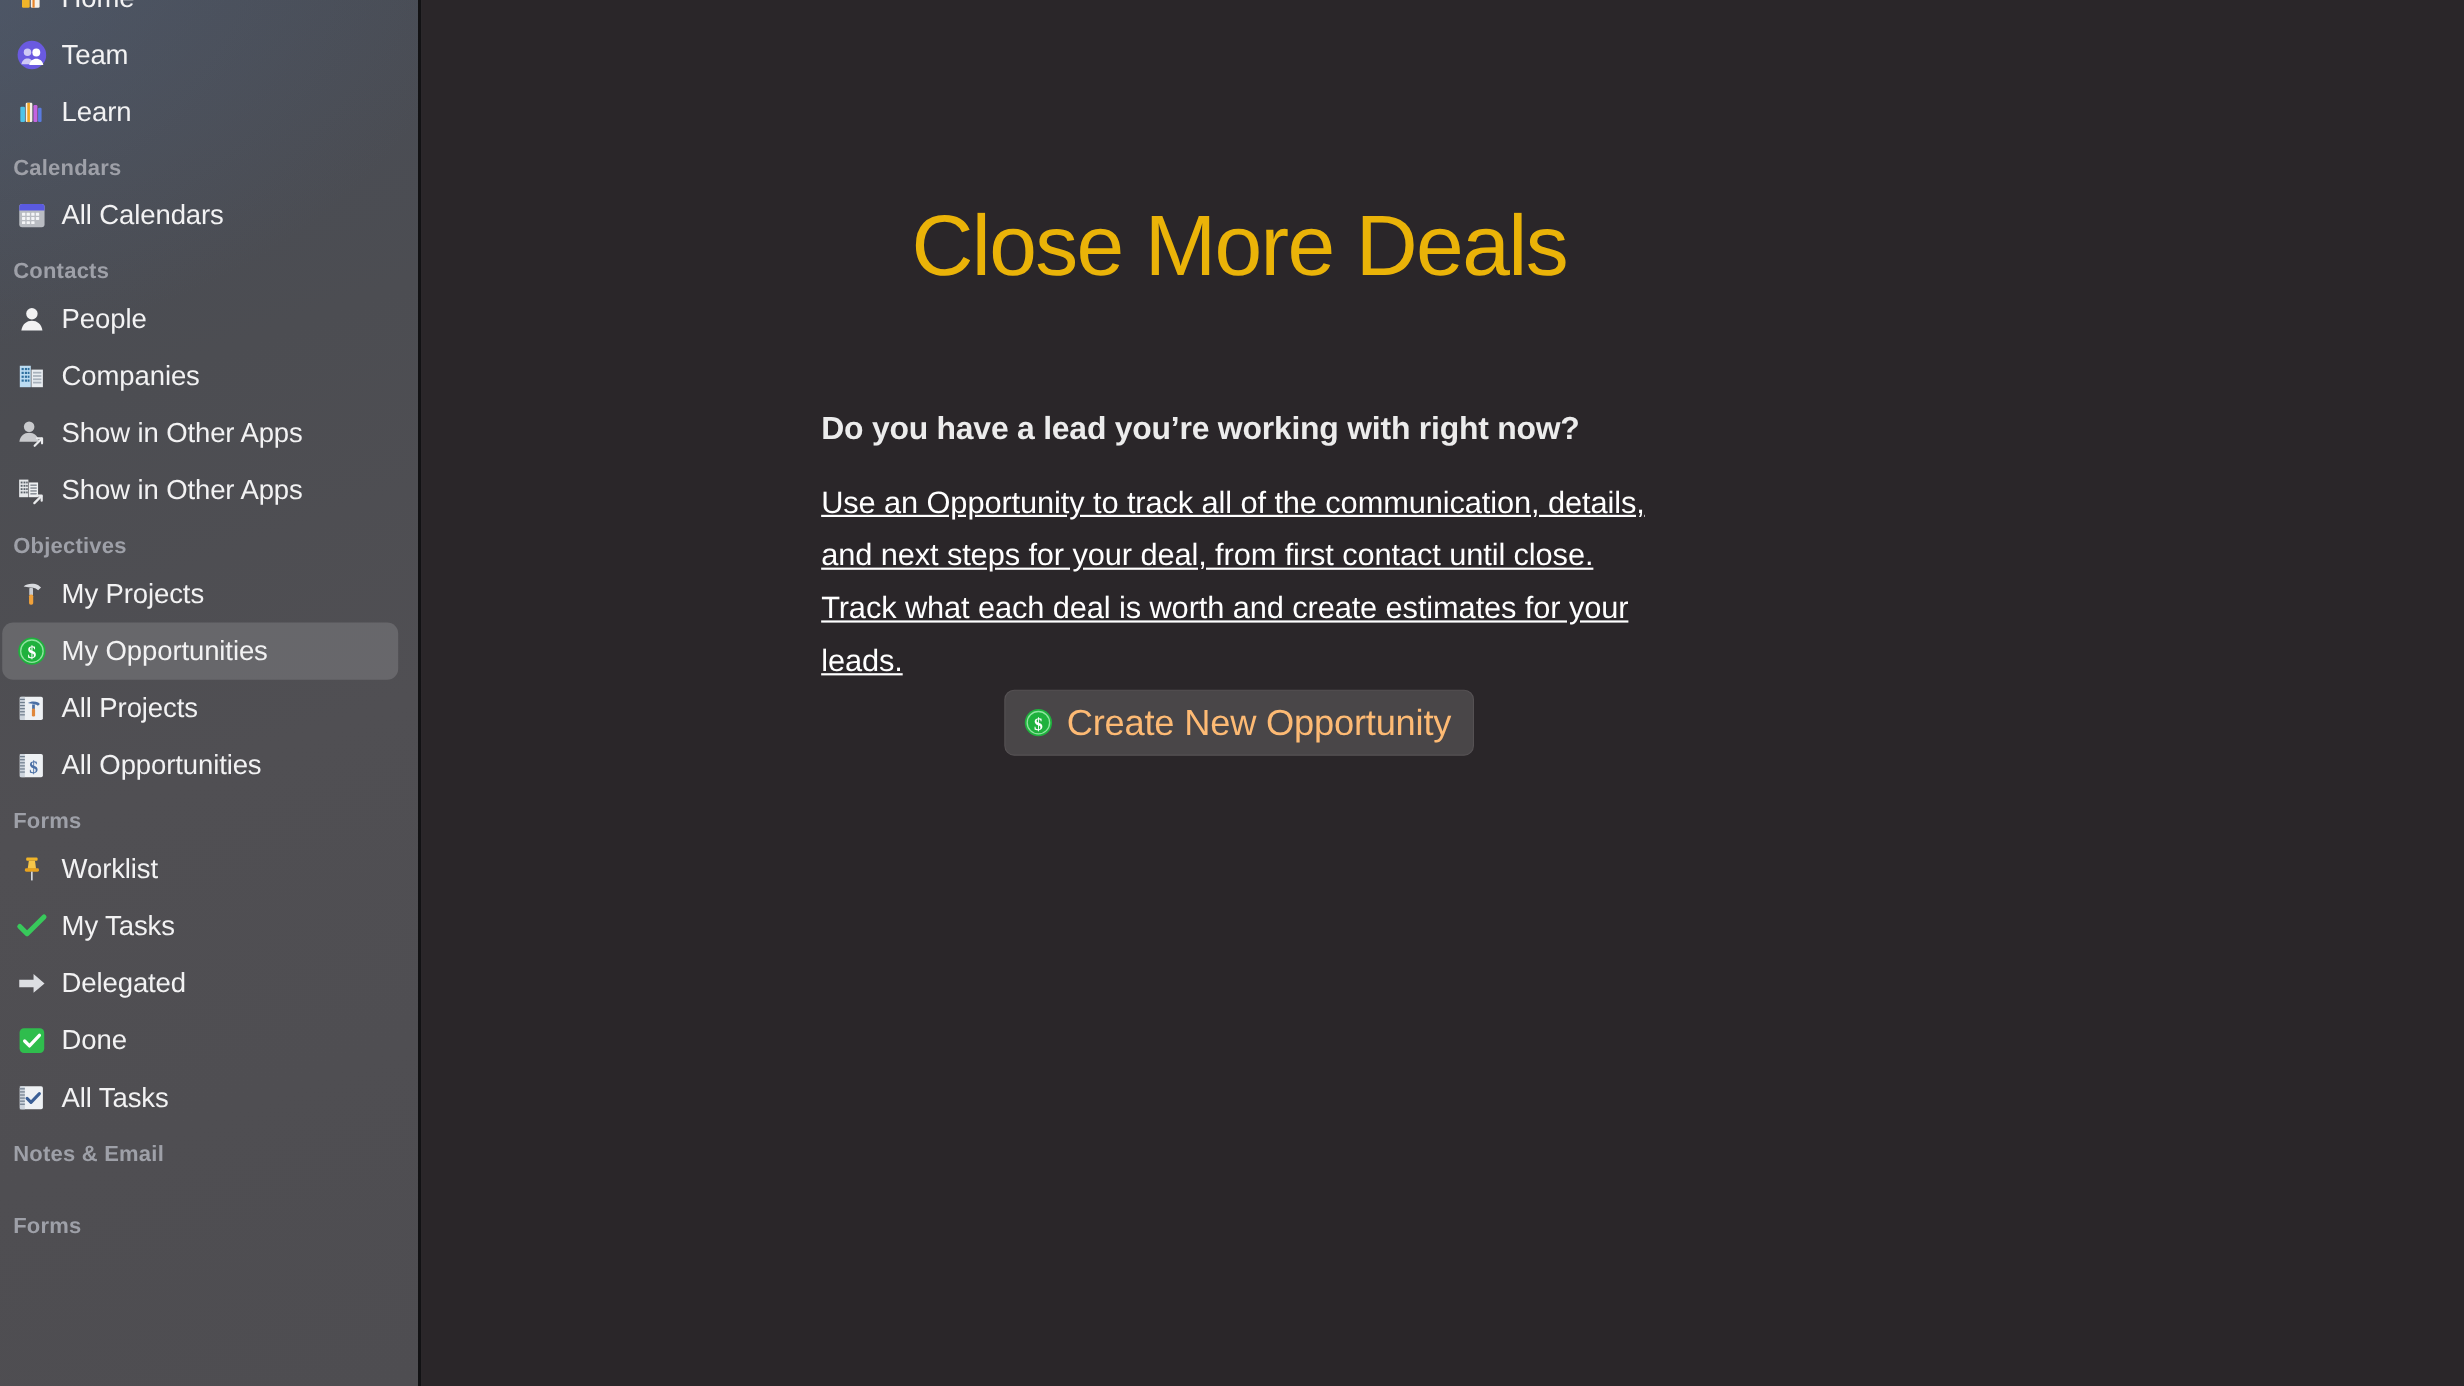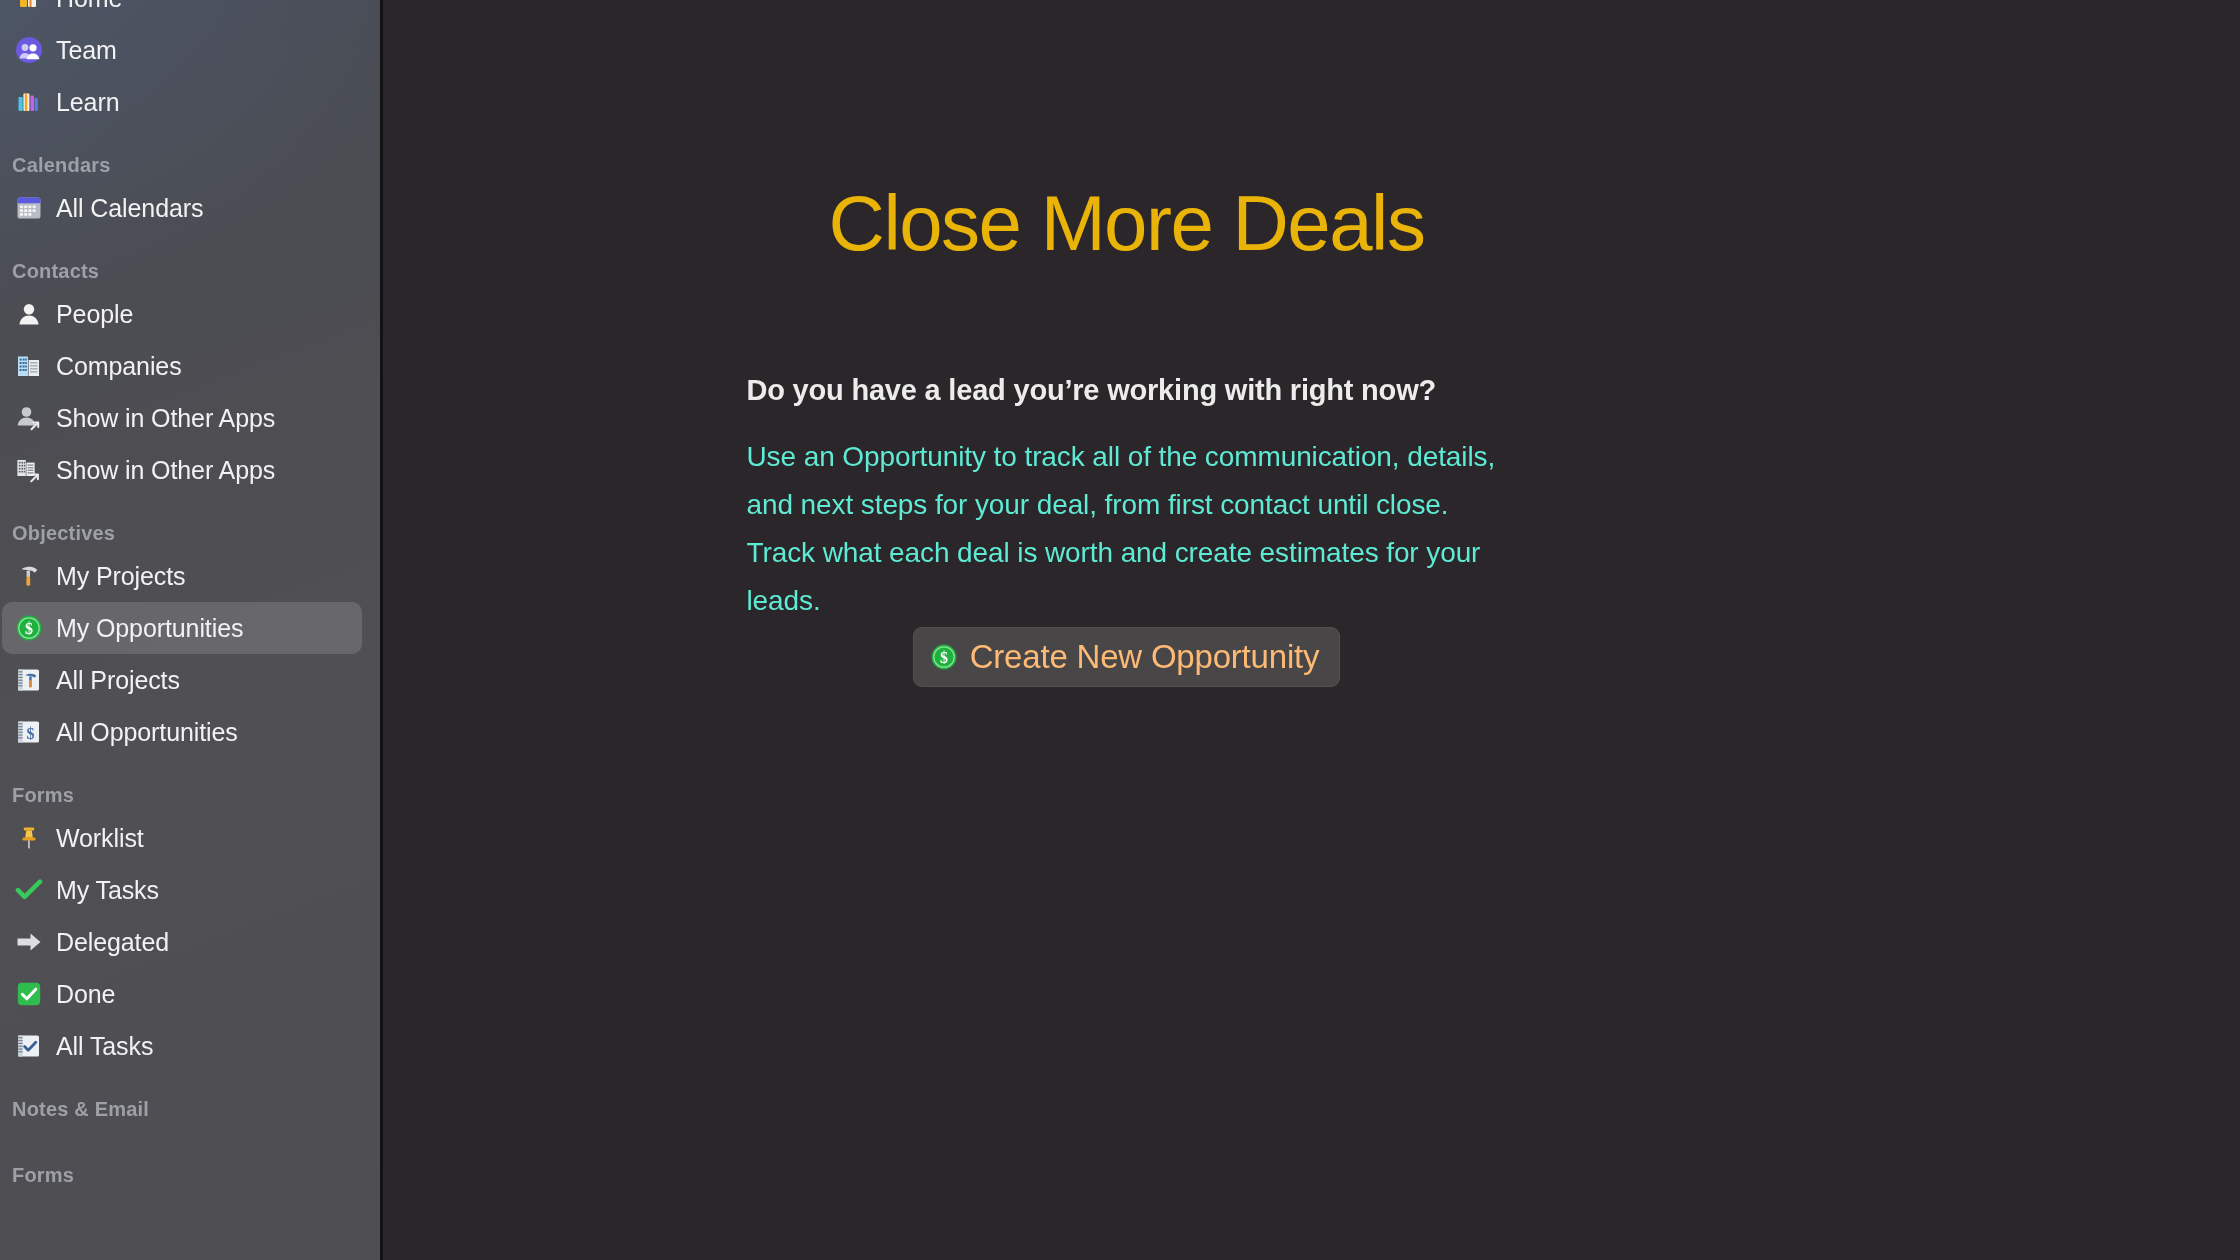--- a/index.html
+++ b/index.html
@@ -34,21 +34,21 @@
   .sb-scroll { position: absolute; left: 0; top: -28px; width: 380px; }
 
   .sec-head {
     font-size: 20px;
     font-weight: bold;
     color: #9ea0a8;
     letter-spacing: 0.2px;
     padding: 0 0 0 12px;
     height: 34px;
     line-height: 34px;
-    margin-top: 20px;
+    margin-top: 8px;
   }
   .sec-head.tight { margin-top: 32px; }
 
   .nav-item {
     position: relative;
     display: flex;
     align-items: center;
     height: 52px;
     padding-left: 12px;
     margin: 0 18px 0 2px;
@@ -99,23 +99,24 @@
   }
   .q-line {
     font-size: 29px;
     font-weight: bold;
     color: #ececec;
     letter-spacing: -0.2px;
     margin-bottom: 26px;
   }
   .body-copy {
     font-size: 28px;
-    color: #5eead4;
+    color: #ffffff;
     line-height: 48px;
     letter-spacing: -0.1px;
+    text-decoration: underline;
   }
   .cta-wrap {
     position: absolute;
     top: 627px;
     left: 0; right: 0;
     display: flex; justify-content: center;
   }
   .cta {
     display: inline-flex;
     align-items: center;

